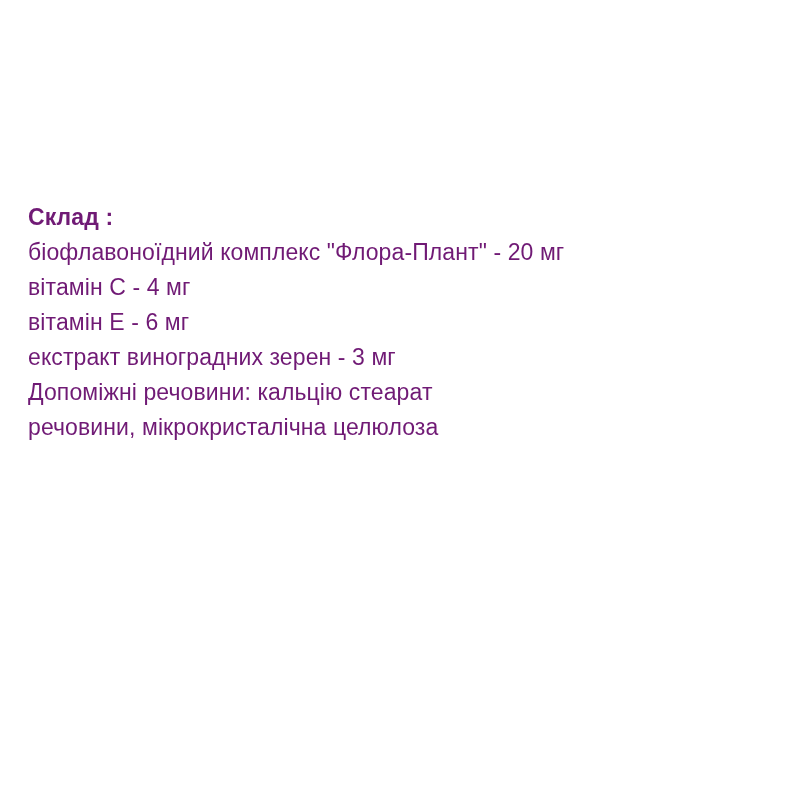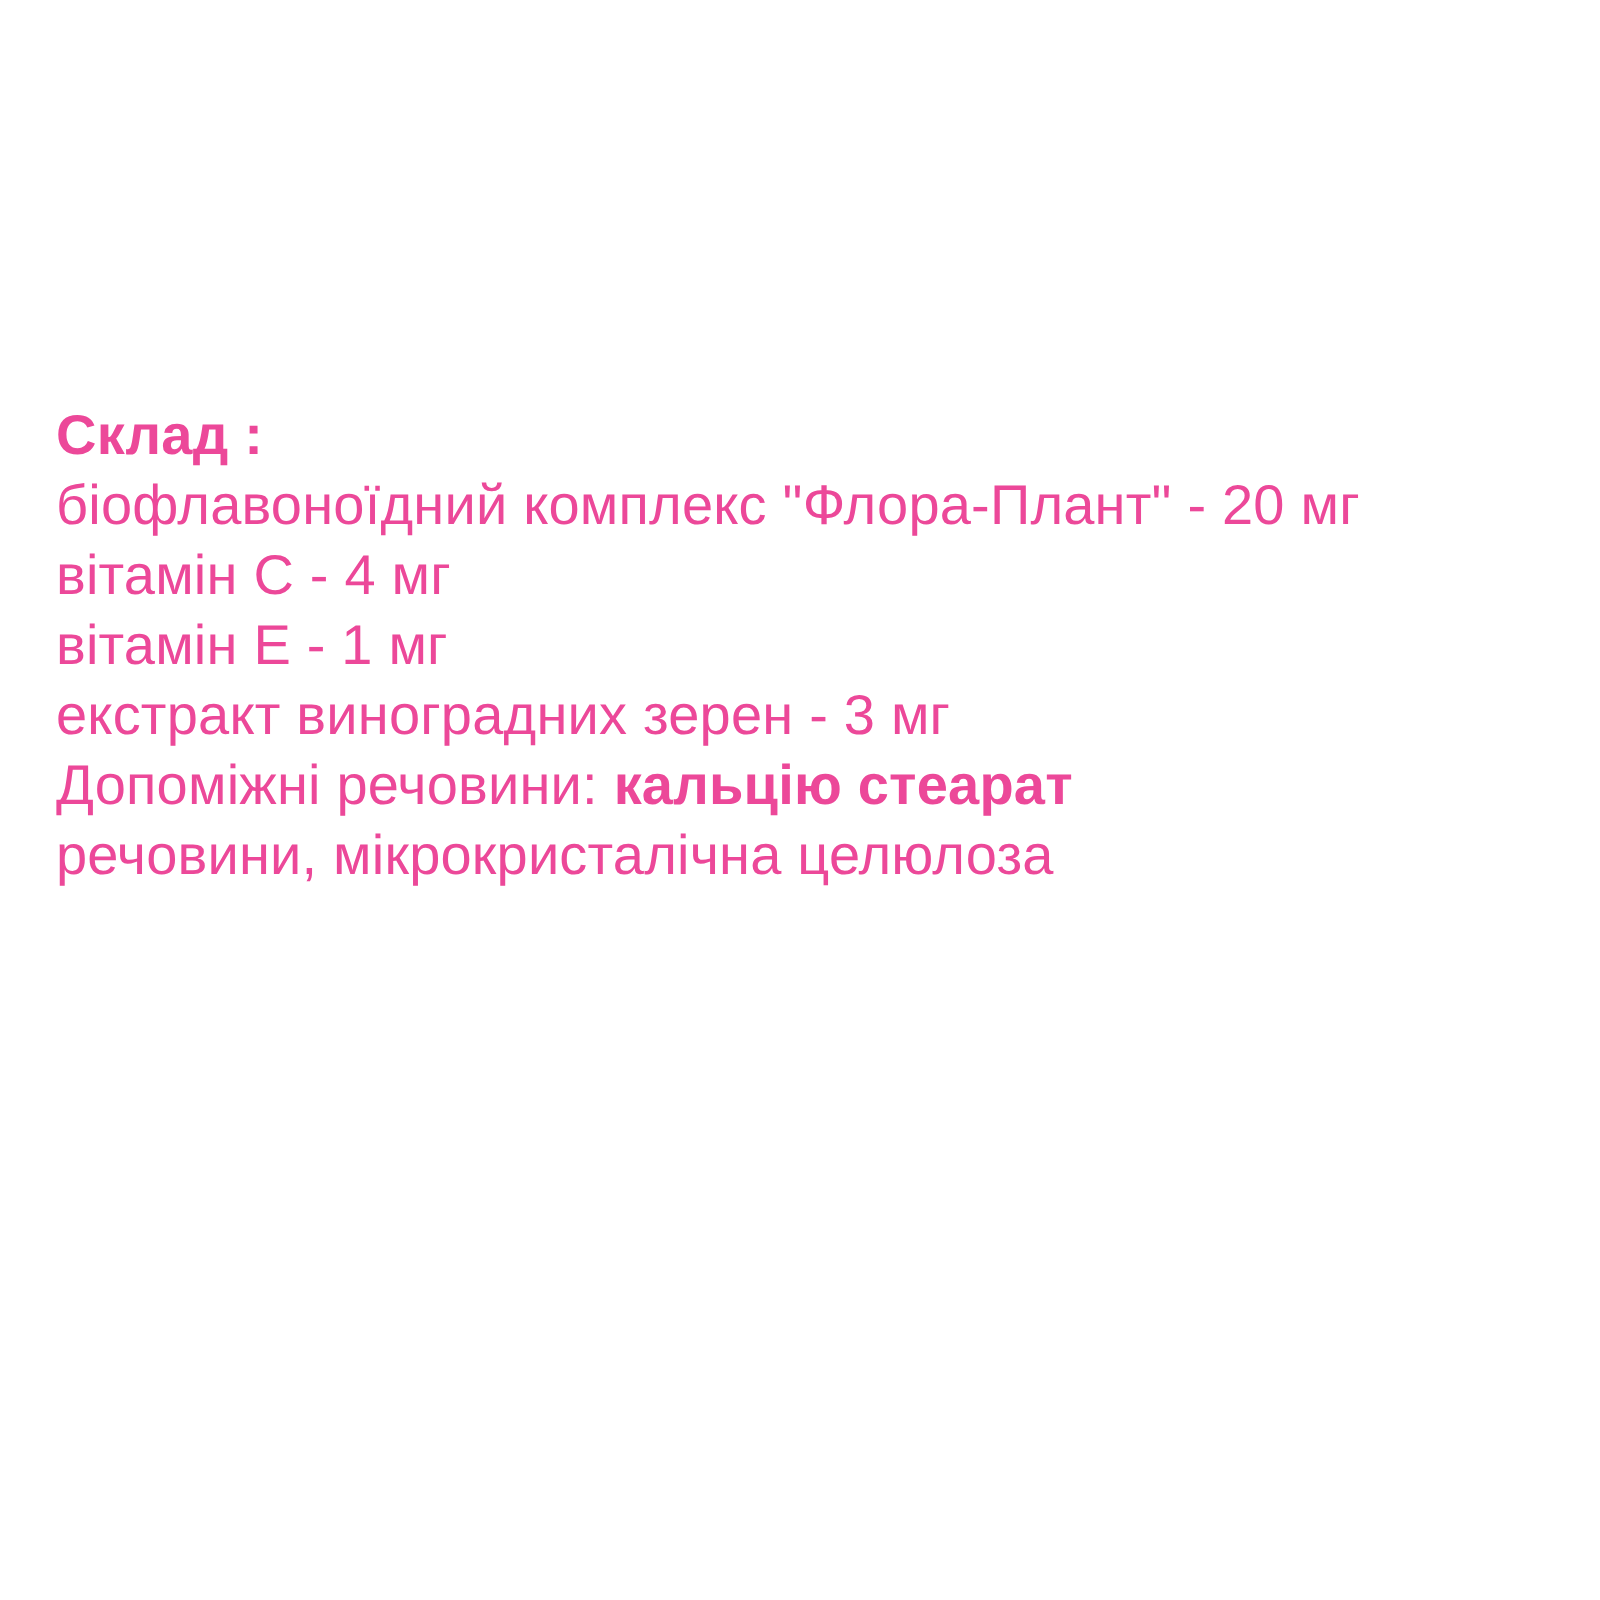--- a/index.html
+++ b/index.html
@@ -16,48 +16,48 @@
     color: #000000;
     overflow: hidden;
   }
   .ingredients-block {
     position: absolute;
     left: 28px;
     top: 200px;
     width: 744px;
   }
   .line {
-    font-size: 28px;
+    font-size: 23px;
     line-height: 35px;
     letter-spacing: 0.1px;
     white-space: nowrap;
-    color: #ec4899;
+    color: #701a75;
   }
   .line.bold {
     font-weight: bold;
   }
   .line.mixed .head {
     font-weight: normal;
   }
   .line.mixed .tail {
-    font-weight: bold;
+    font-weight: normal;
     margin-top: 19px;
   }
 </style>
 </head>
 <body>
 
 <div class="page">
   <div class="ingredients-block">
 
     <div class="line bold">Склад :</div>
 
     <div class="line">біофлавоноїдний комплекс "Флора-Плант" - 20 мг</div>
     <div class="line">вітамін C - 4 мг</div>
-    <div class="line">вітамін E - 1 мг</div>
+    <div class="line">вітамін E - 6 мг</div>
     <div class="line">екстракт виноградних зерен - 3 мг</div>
 
     <div class="line mixed">
       <span class="head">Допоміжні речовини: </span>
       <span class="tail">кальцію стеарат</span>
     </div>
     <div class="line">речовини, мікрокристалічна целюлоза</div>
 
   </div>
 </div>

